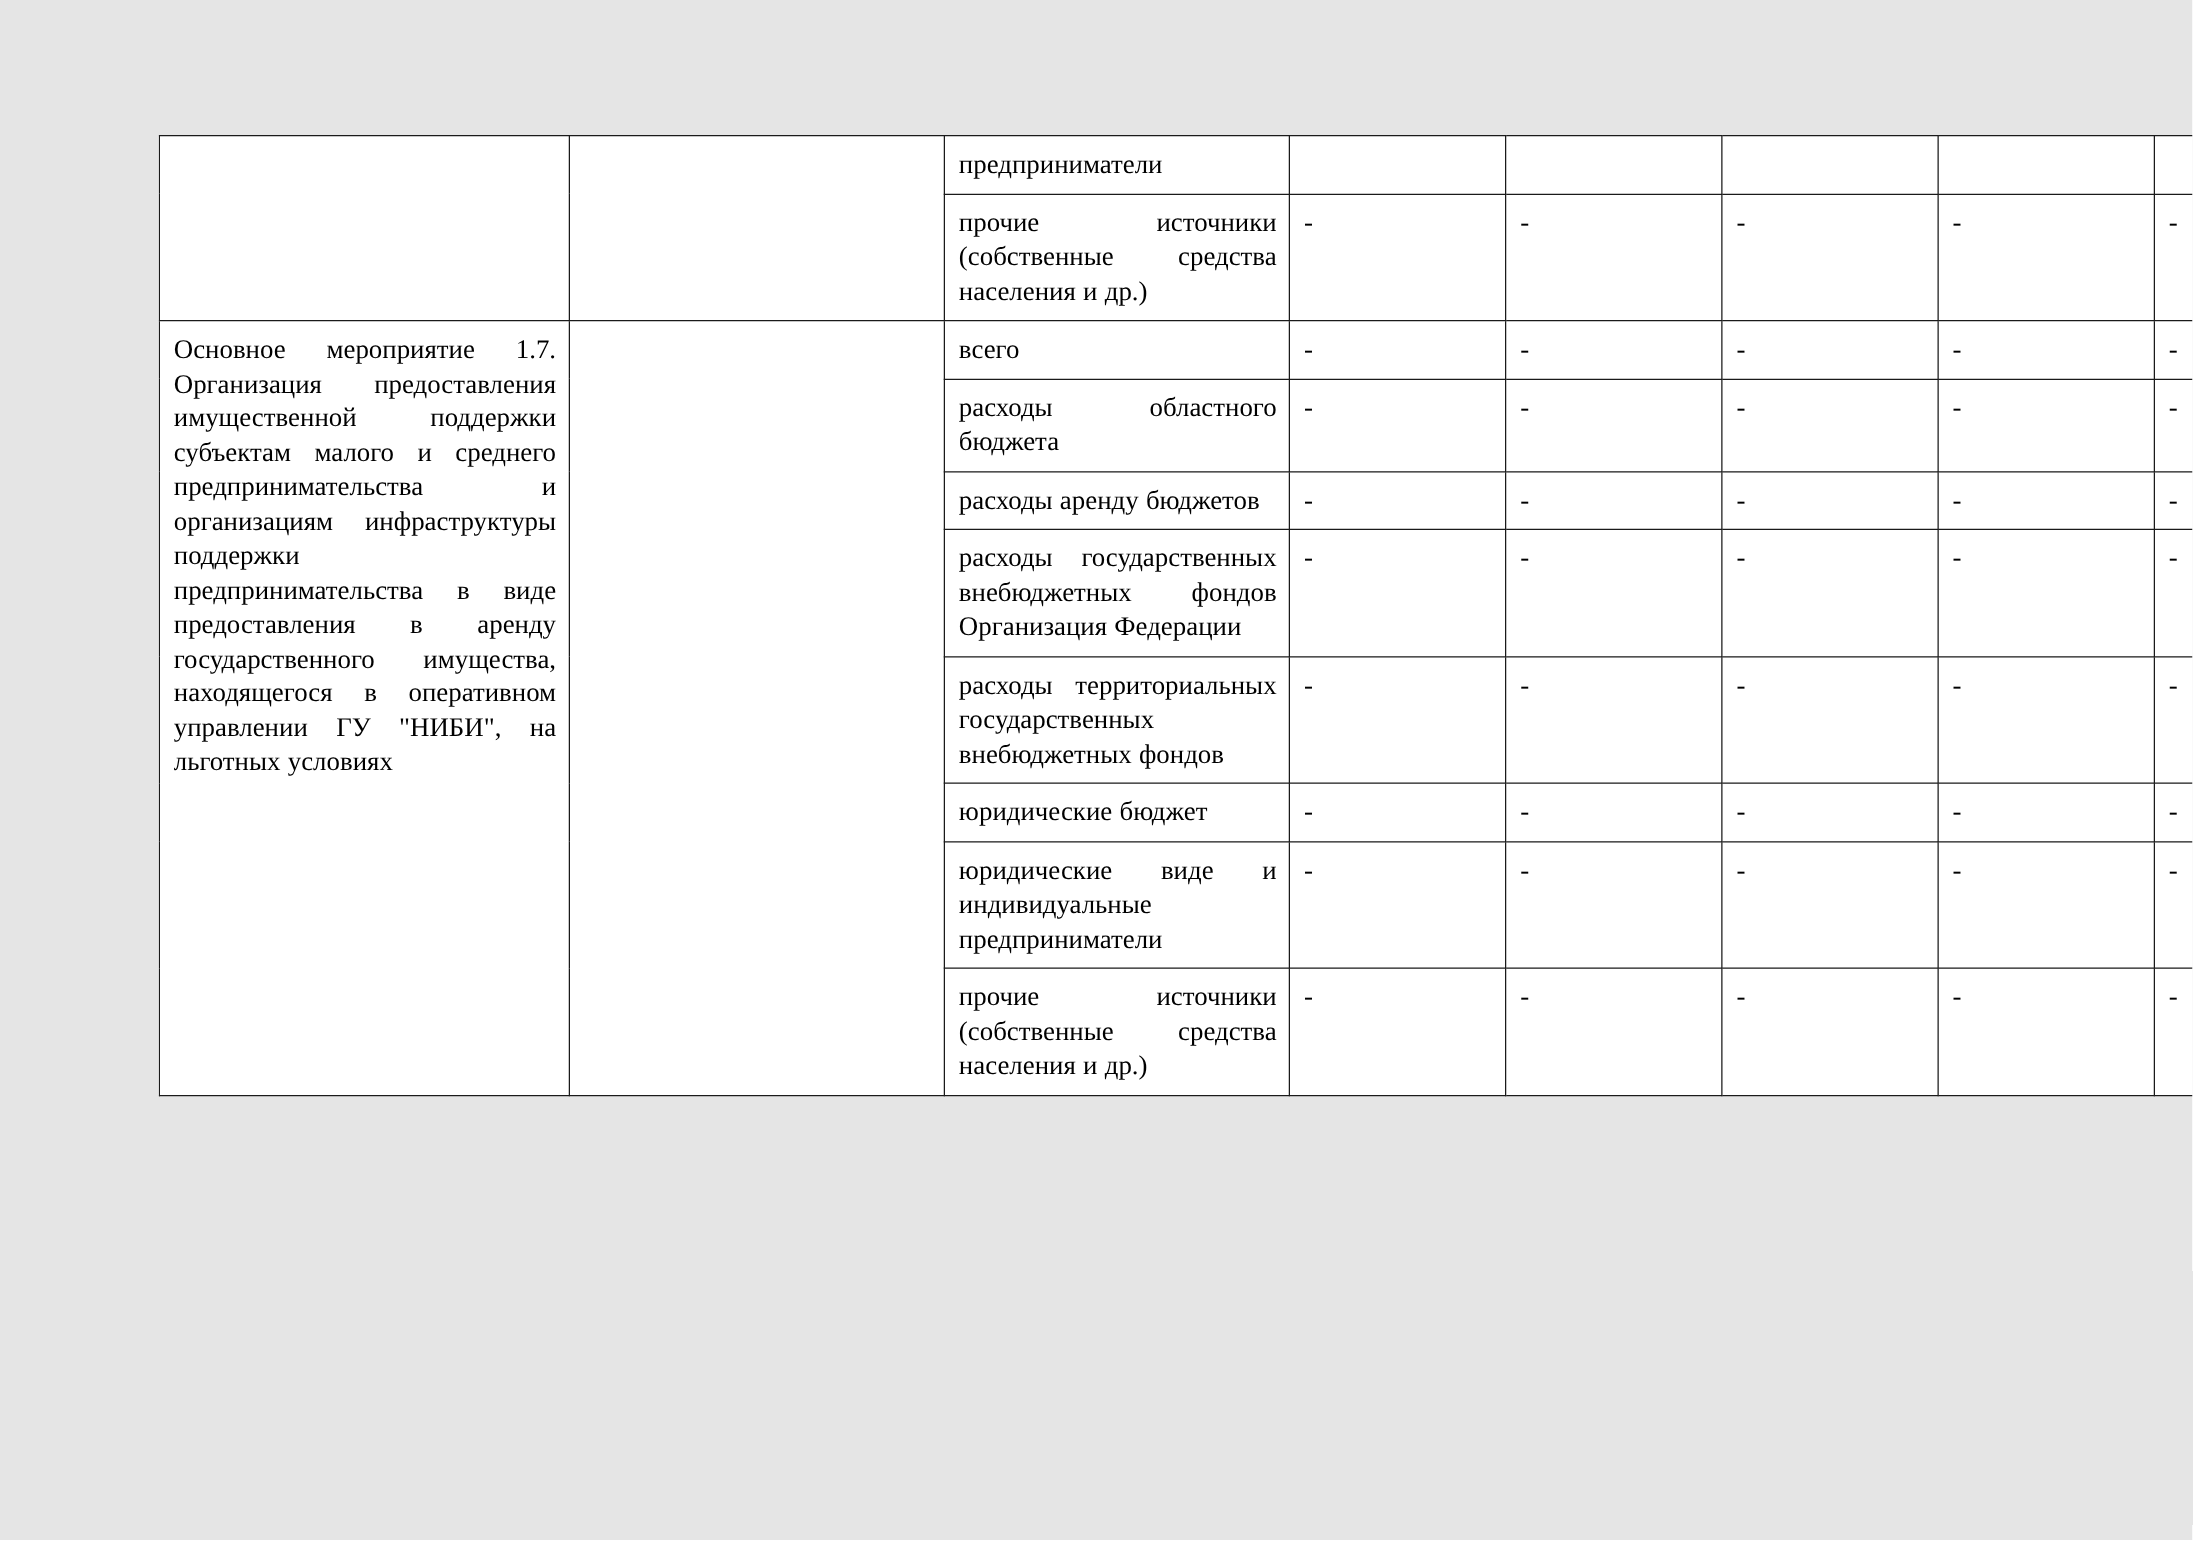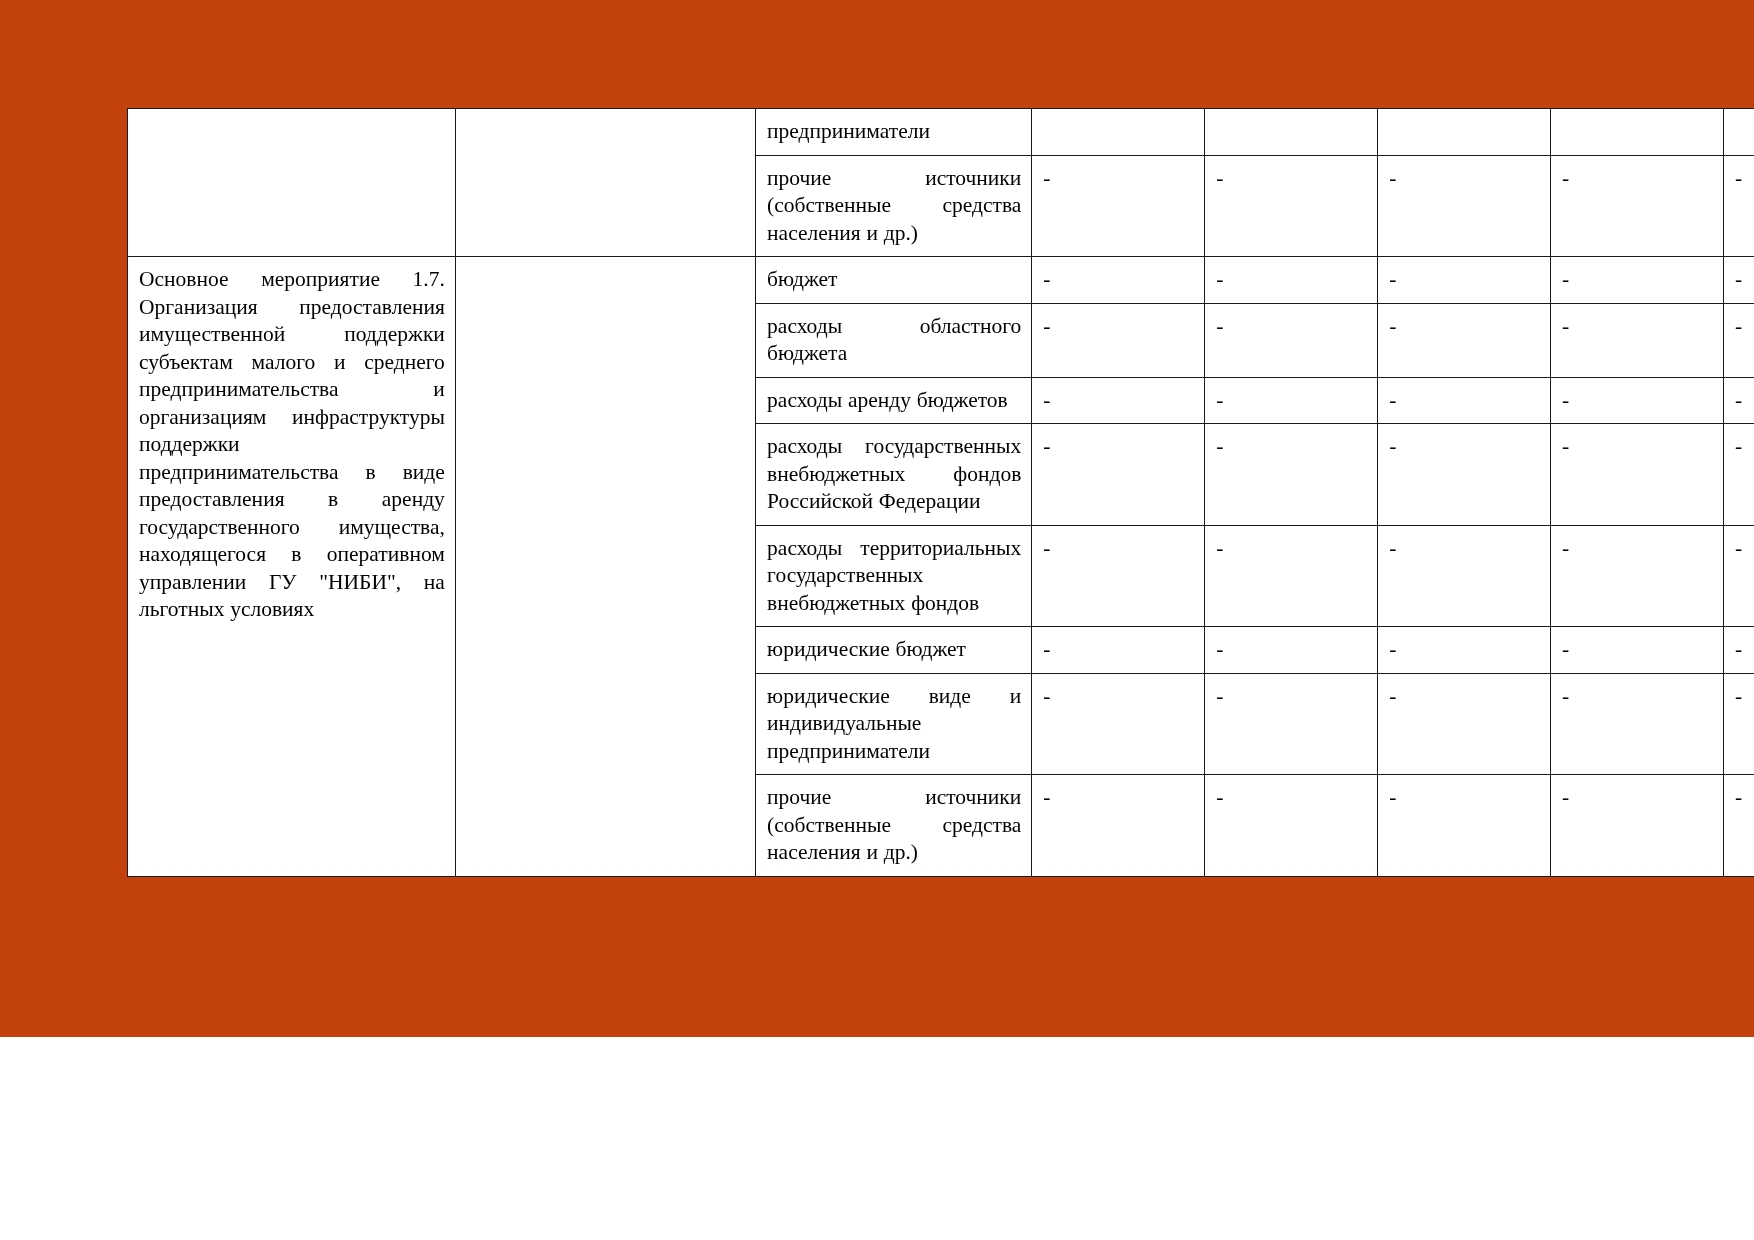--- a/index.html
+++ b/index.html
@@ -12,22 +12,22 @@
     width: 1754px;
     height: 1240px;
     overflow: hidden;
     font-family: "Liberation Serif", "DejaVu Serif", serif;
     color: #000000;
   }
 
   #page {
     position: relative;
     width: 1754px;
-    height: 1037px;
-    background: #c2410c;
+    height: 1232px;
+    background: #e5e5e5;
   }
 
   
   #table-clip {
     position: absolute;
     left: 127px;
     top: 108px;
     width: 1627px;      
     height: 916px;
     overflow: hidden;
@@ -124,21 +124,21 @@
         </tr>
 
         <tr>
           <td class="cell-measure" rowspan="8">
               <span class="txt">Основное мероприятие 1.7. Организация предоставления имущественной поддержки субъектам малого и среднего предпринимательства и организациям инфраструктуры поддержки предпринимательства в виде предоставления в аренду государственного имущества, находящегося в оперативном управлении ГУ "НИБИ", на льготных условиях</span>
             </td>
           <td class="cell-executor" rowspan="8">
               <span class="txt"></span>
             </td>
           <td class="cell-source">
-              <span class="txt">бюджет</span>
+              <span class="txt">всего</span>
             </td>
           <td class="cell-year"><span class="dash">-</span></td>
           <td class="cell-year"><span class="dash">-</span></td>
           <td class="cell-year"><span class="dash">-</span></td>
           <td class="cell-year"><span class="dash">-</span></td>
           <td class="cell-year"><span class="dash">-</span></td>
         </tr>
 
         <tr>
           <td class="cell-source">
@@ -157,21 +157,21 @@
             </td>
           <td class="cell-year"><span class="dash">-</span></td>
           <td class="cell-year"><span class="dash">-</span></td>
           <td class="cell-year"><span class="dash">-</span></td>
           <td class="cell-year"><span class="dash">-</span></td>
           <td class="cell-year"><span class="dash">-</span></td>
         </tr>
 
         <tr>
           <td class="cell-source">
-              <span class="txt">расходы государственных внебюджетных фондов Российской Федерации</span>
+              <span class="txt">расходы государственных внебюджетных фондов Организация Федерации</span>
             </td>
           <td class="cell-year"><span class="dash">-</span></td>
           <td class="cell-year"><span class="dash">-</span></td>
           <td class="cell-year"><span class="dash">-</span></td>
           <td class="cell-year"><span class="dash">-</span></td>
           <td class="cell-year"><span class="dash">-</span></td>
         </tr>
 
         <tr>
           <td class="cell-source">

